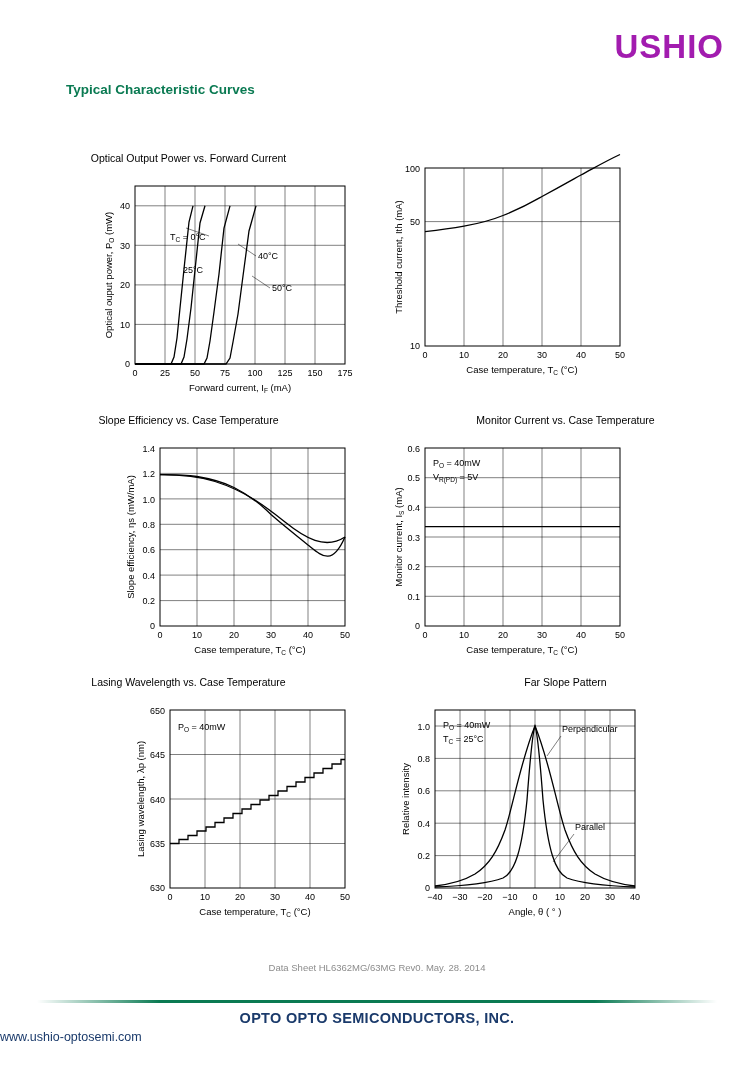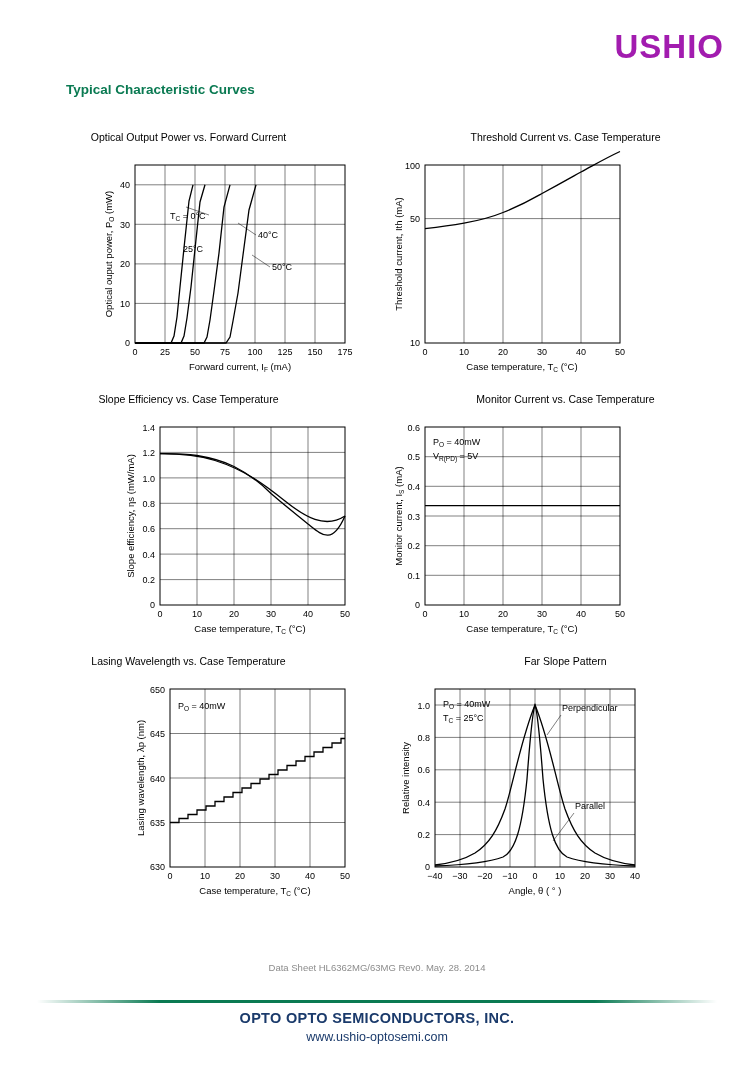--- a/index.html
+++ b/index.html
@@ -12,21 +12,21 @@
     position:absolute;right:30px;top:28px;
     font-family:"Liberation Sans", sans-serif;
     font-size:33px;font-weight:bold;letter-spacing:1px;
     color:#a21caf;
   }
   .page-title{
     position:absolute;left:66px;top:82px;
     font-size:13.5px;font-weight:bold;color:#0a7a52;
   }
   .charts{
-    position:absolute;left:0;top:127px;width:754px;
+    position:absolute;left:0;top:148px;width:754px;
   }
   .row{display:flex;width:754px;}
   .cell{width:377px;position:relative;height:262px;}
   .ct{
     text-align:center;font-size:10.5px;color:#000;
     margin-top:4px;height:14px;
   }
   .plot-wrap{position:relative;width:377px;height:240px;}
   svg{display:block;}
   .axis-line{stroke:#000;stroke-width:1;fill:none;}
@@ -42,21 +42,21 @@
   }
   .rule{
     position:absolute;left:37px;top:1000px;width:680px;height:3px;
     background:linear-gradient(to right,#ffffff 0%,#0a7a52 18%,#0a7a52 82%,#ffffff 100%);
   }
   .company{
     position:absolute;left:0;top:1010px;width:754px;text-align:center;
     font-size:14.5px;font-weight:bold;color:#1a3a6b;letter-spacing:0.3px;
   }
   .website{
-    position:absolute;left:0;top:1030px;width:754px;text-align:center;
+    position:absolute;left:0;top:1030px;width:754px;text-align:left;
     font-size:12.5px;color:#1a3a6b;
   }
 </style>
 </head>
 <body>
 
 <div class="logo">USHIO</div>
 <div class="page-title">Typical Characteristic Curves</div>
 
 <div class="charts">
@@ -110,21 +110,20 @@
           <text class="anno" x="258" y="93">40°C</text>
           <text class="anno" x="272" y="125">50°C</text>
           <line x1="209" y1="70" x2="186" y2="62" class="grid"></line>
           <line x1="256" y1="90" x2="238" y2="78" class="grid"></line>
           <line x1="270" y1="122" x2="252" y2="110" class="grid"></line>
         </svg>
       </div>
     </div>
 
     <div class="cell">
-      <div class="ct">Threshold Current vs. Case Temperature</div>
       <div class="plot-wrap">
         <svg width="377" height="230" viewBox="0 0 377 230">
           <rect x="48" y="20" width="195" height="178" class="axis-line"></rect>
           <line x1="87" y1="20" x2="87" y2="198" class="grid"></line>
           <line x1="126" y1="20" x2="126" y2="198" class="grid"></line>
           <line x1="165" y1="20" x2="165" y2="198" class="grid"></line>
           <line x1="204" y1="20" x2="204" y2="198" class="grid"></line>
 
           <line x1="48" y1="73.6" x2="243" y2="73.6" class="grid"></line>
           <path class="curve" d="M48,83.6 C68,81.5 80,79.5 87,78.2 C107,74.5 118,70.8 126,67.5 C146,59.6 155,54.2 165,48.5 C185,37.8 195,32.0 204,27.0 C218,19.5 228,13.5 243,6.5"></path>

